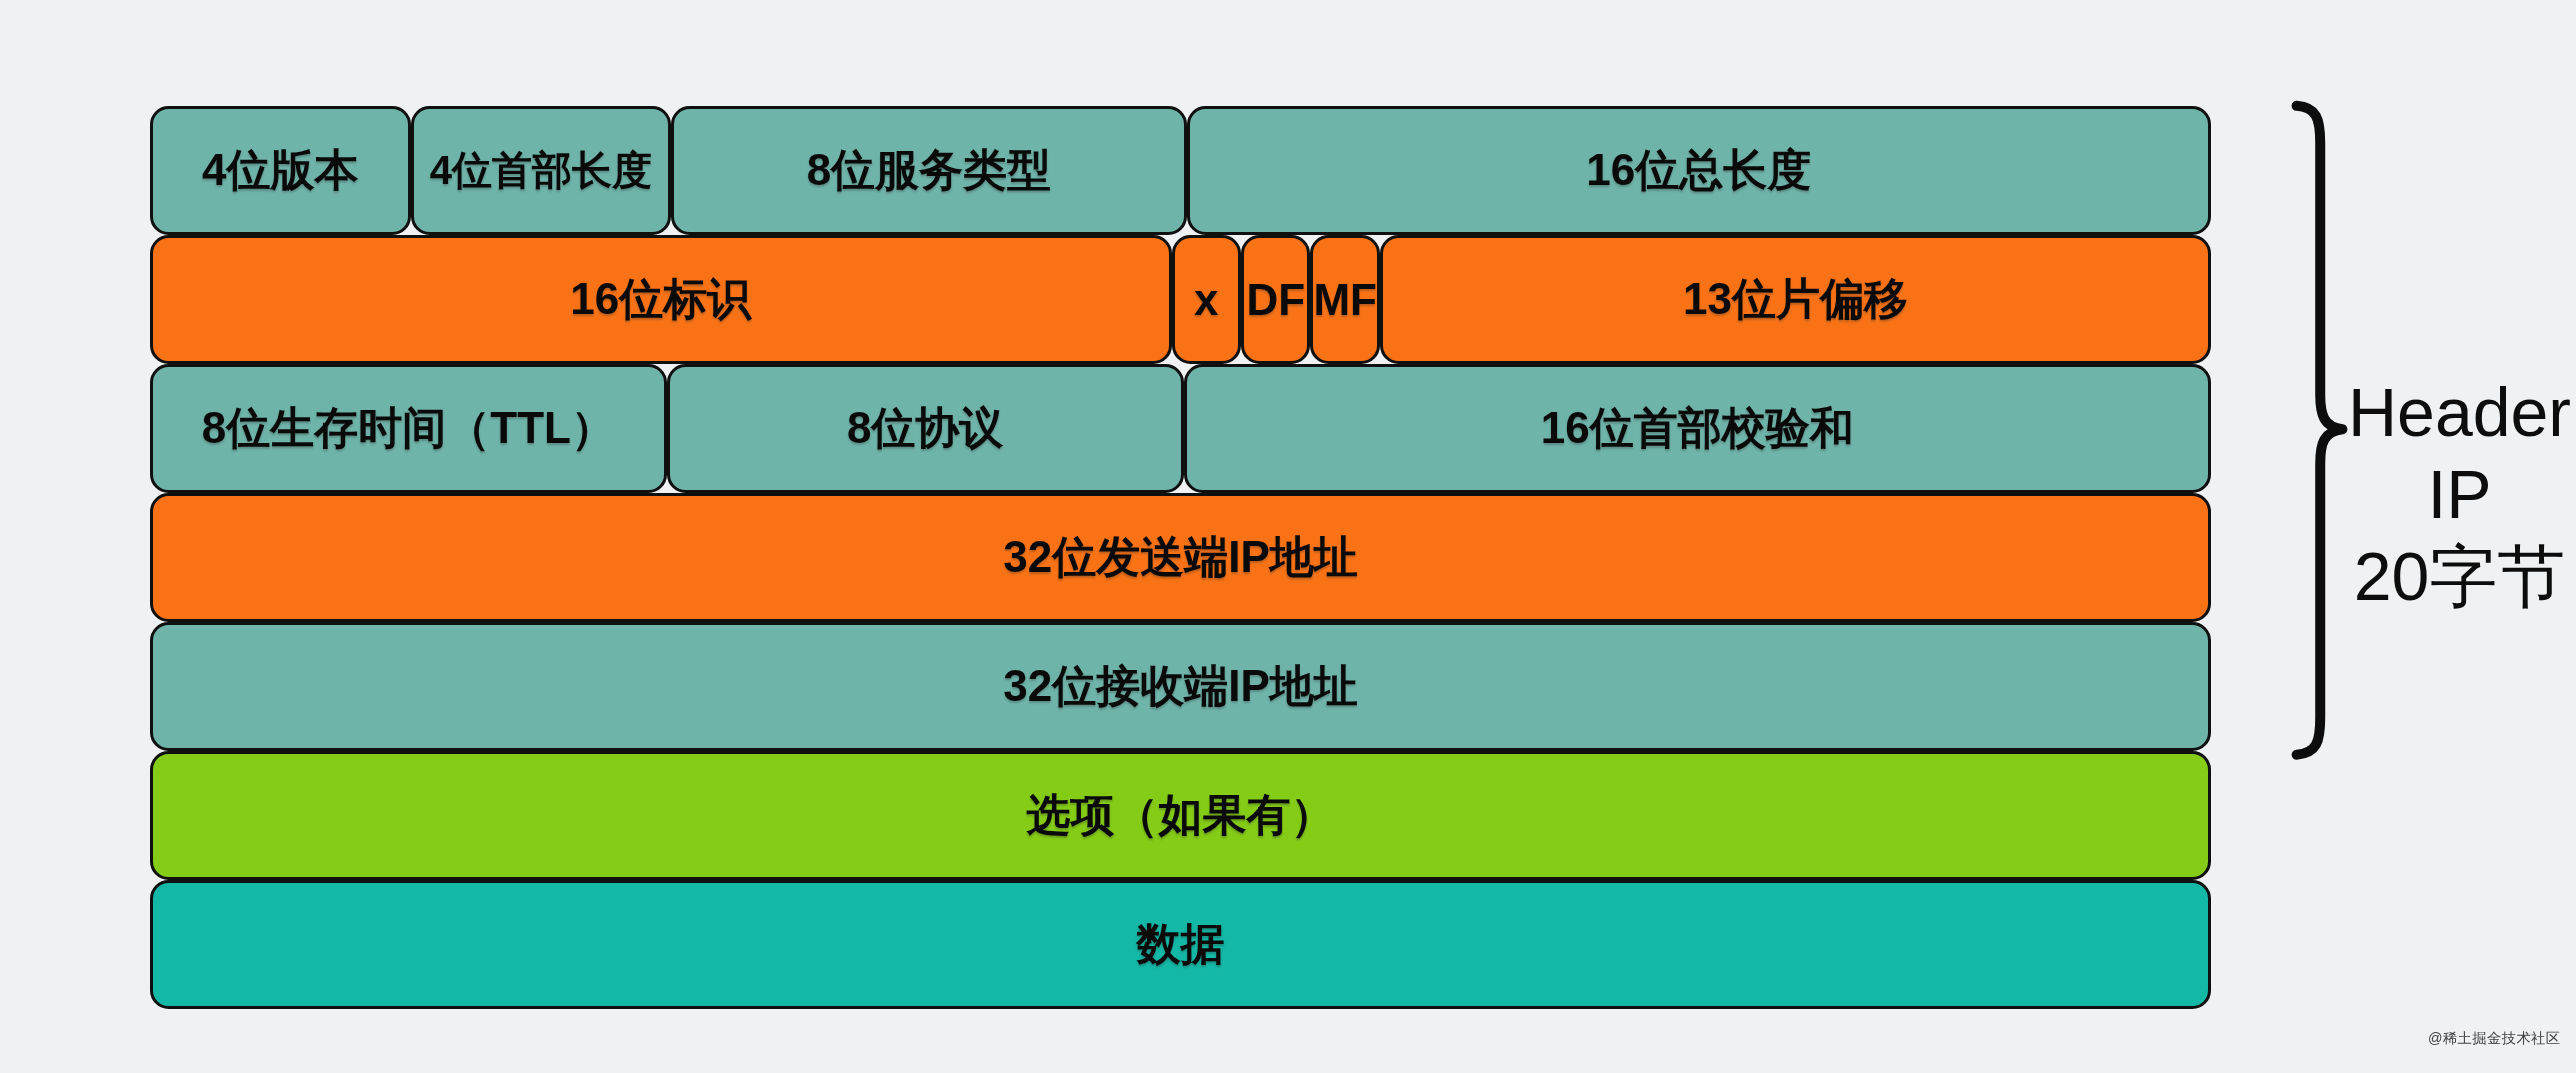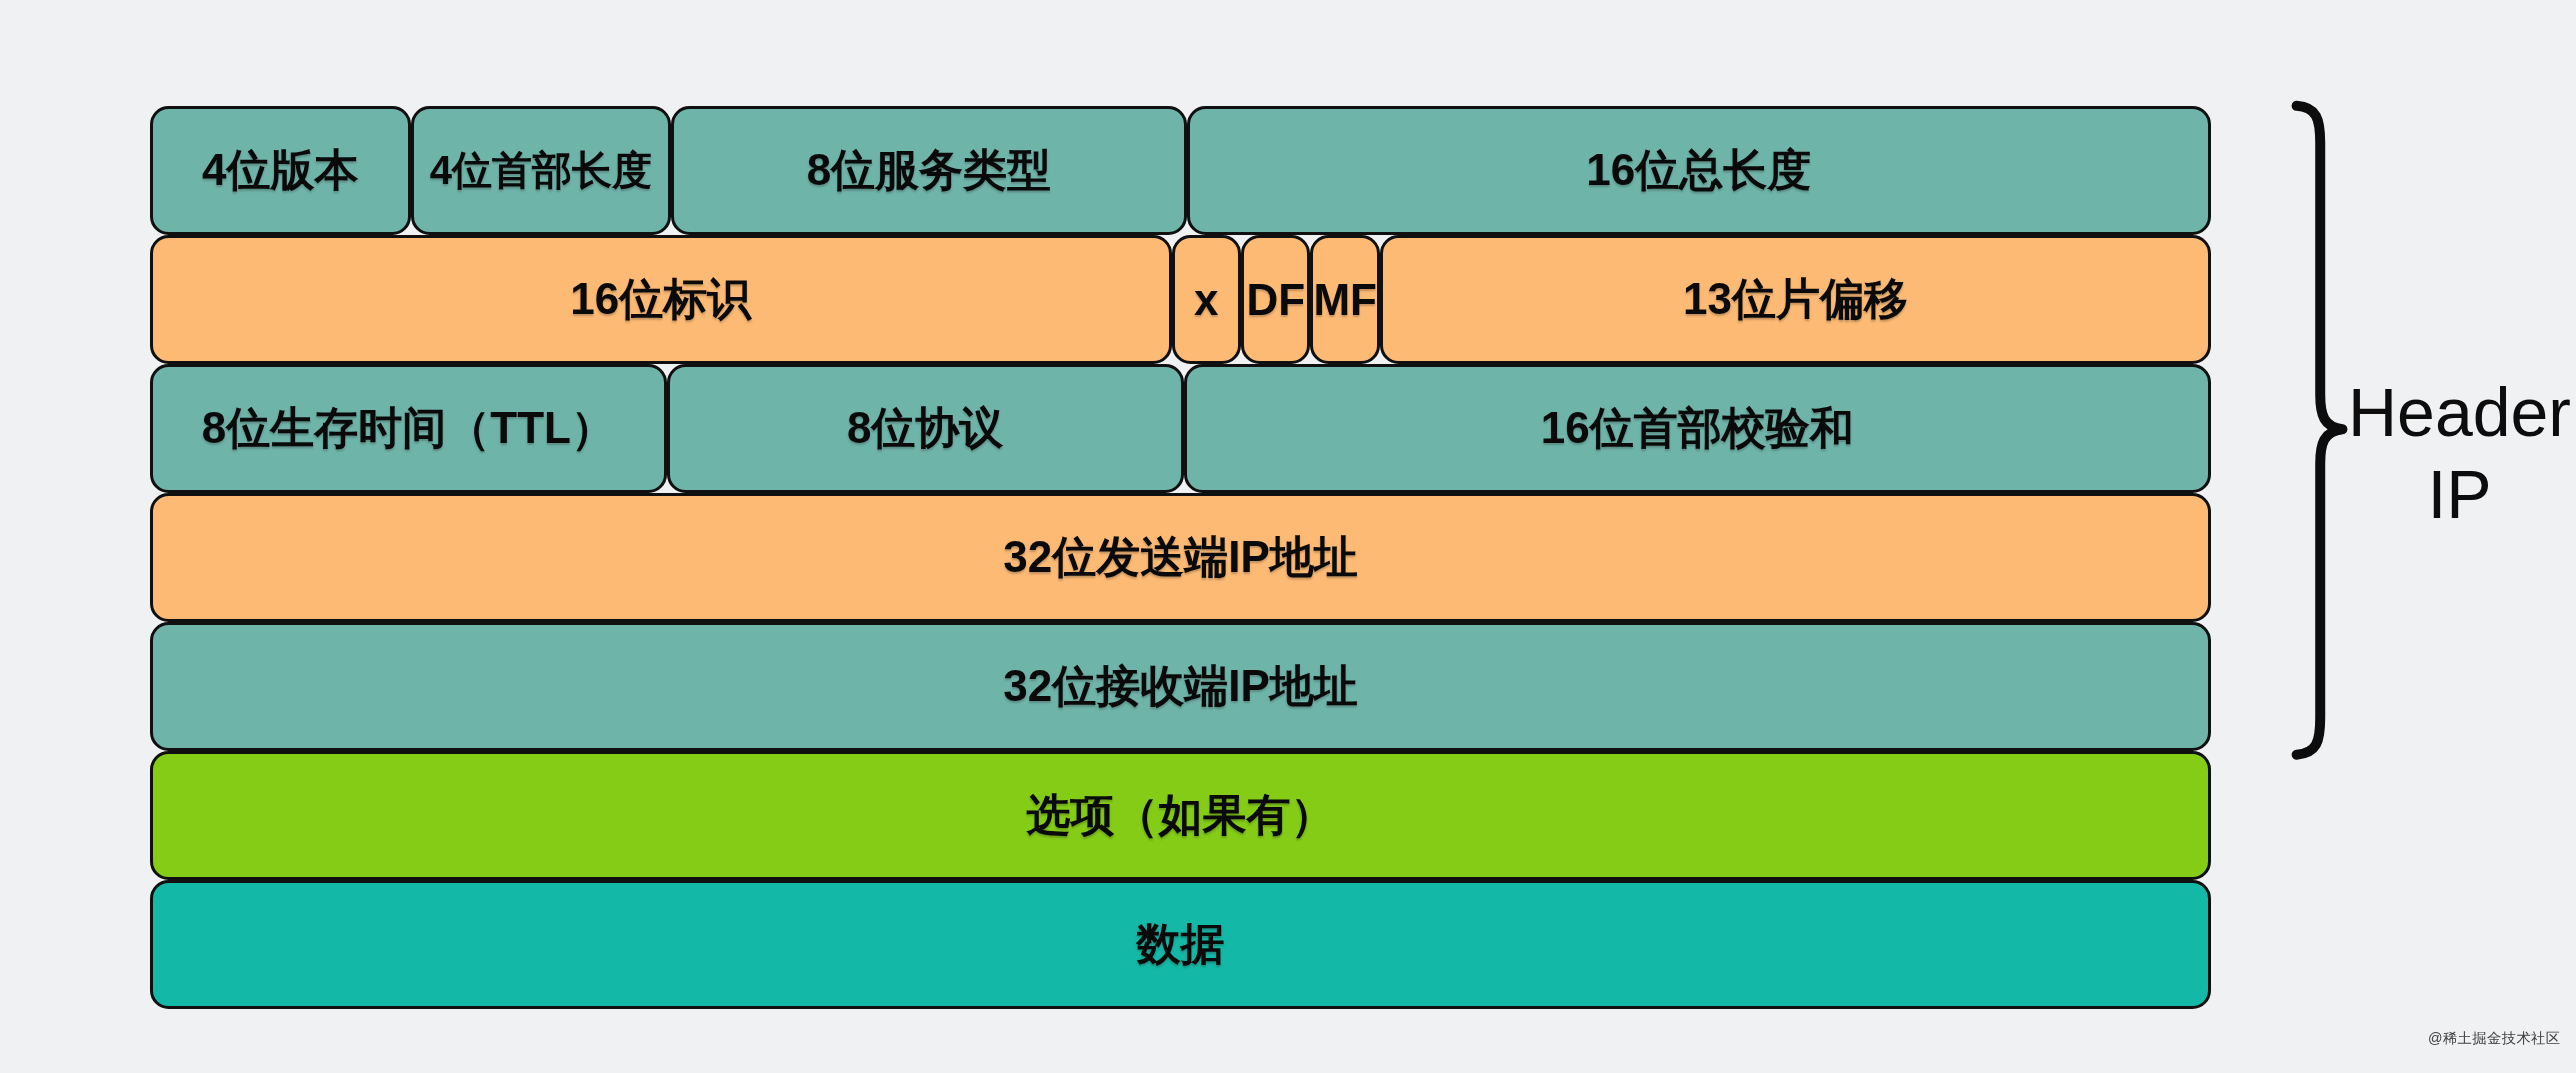--- a/index.html
+++ b/index.html
@@ -22,21 +22,21 @@
     box-sizing:border-box;
     border:3.6px solid #101010;
     border-radius:18.6px;
     display:flex;align-items:center;justify-content:center;
     font-size:44px;font-weight:600;color:#0a0a0a;
     white-space:nowrap;
     text-shadow:0 2.1px 2.1px rgba(40,40,40,0.28);
     overflow:hidden;
   }
   .teal  {background:#6fb4a9;}
-  .green {background:#fdba74;}
+  .green {background:#f97316;}
   .yellow{background:#84cc16;}
   .orange{background:#14b8a6;}
   .b1{flex:1;}  .b4{flex:4;}  .b8{flex:8;}
   .b13{flex:13;}.b16{flex:16;}.b32{flex:32;}
   .tight{font-size:40px;}
 
   
   .brace-svg{position:absolute;left:0;top:0;width:2576px;height:1073px;pointer-events:none;}
   .side-label{
     position:absolute;left:2345px;top:371px;width:229px;
@@ -102,18 +102,19 @@
              L 3243 552
              C 3243 580, 3248 597, 3274 600
              C 3248 603, 3243 620, 3243 648
              L 3243 1003
              C 3243 1037, 3238 1053, 3210 1055" fill="none" stroke="#0d0d0d" stroke-width="14" stroke-linecap="round" stroke-linejoin="round"></path>
   </svg>
 
   <div class="side-label">
     <div>Header</div>
     <div>IP</div>
+    <div>20字节</div>
   </div>
 
   <div class="watermark">@稀土掘金技术社区</div>
 
 </div>
 
 
 </body></html>

